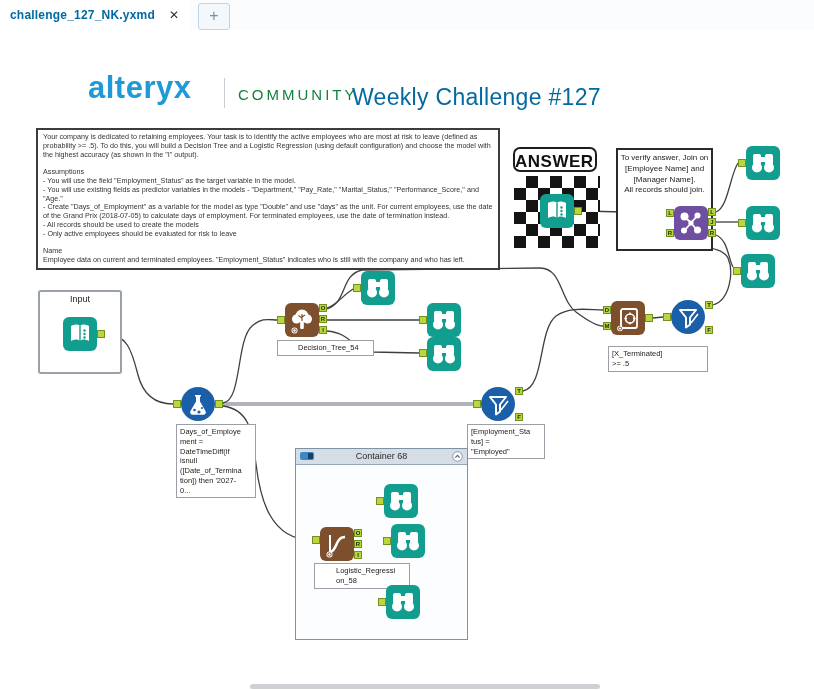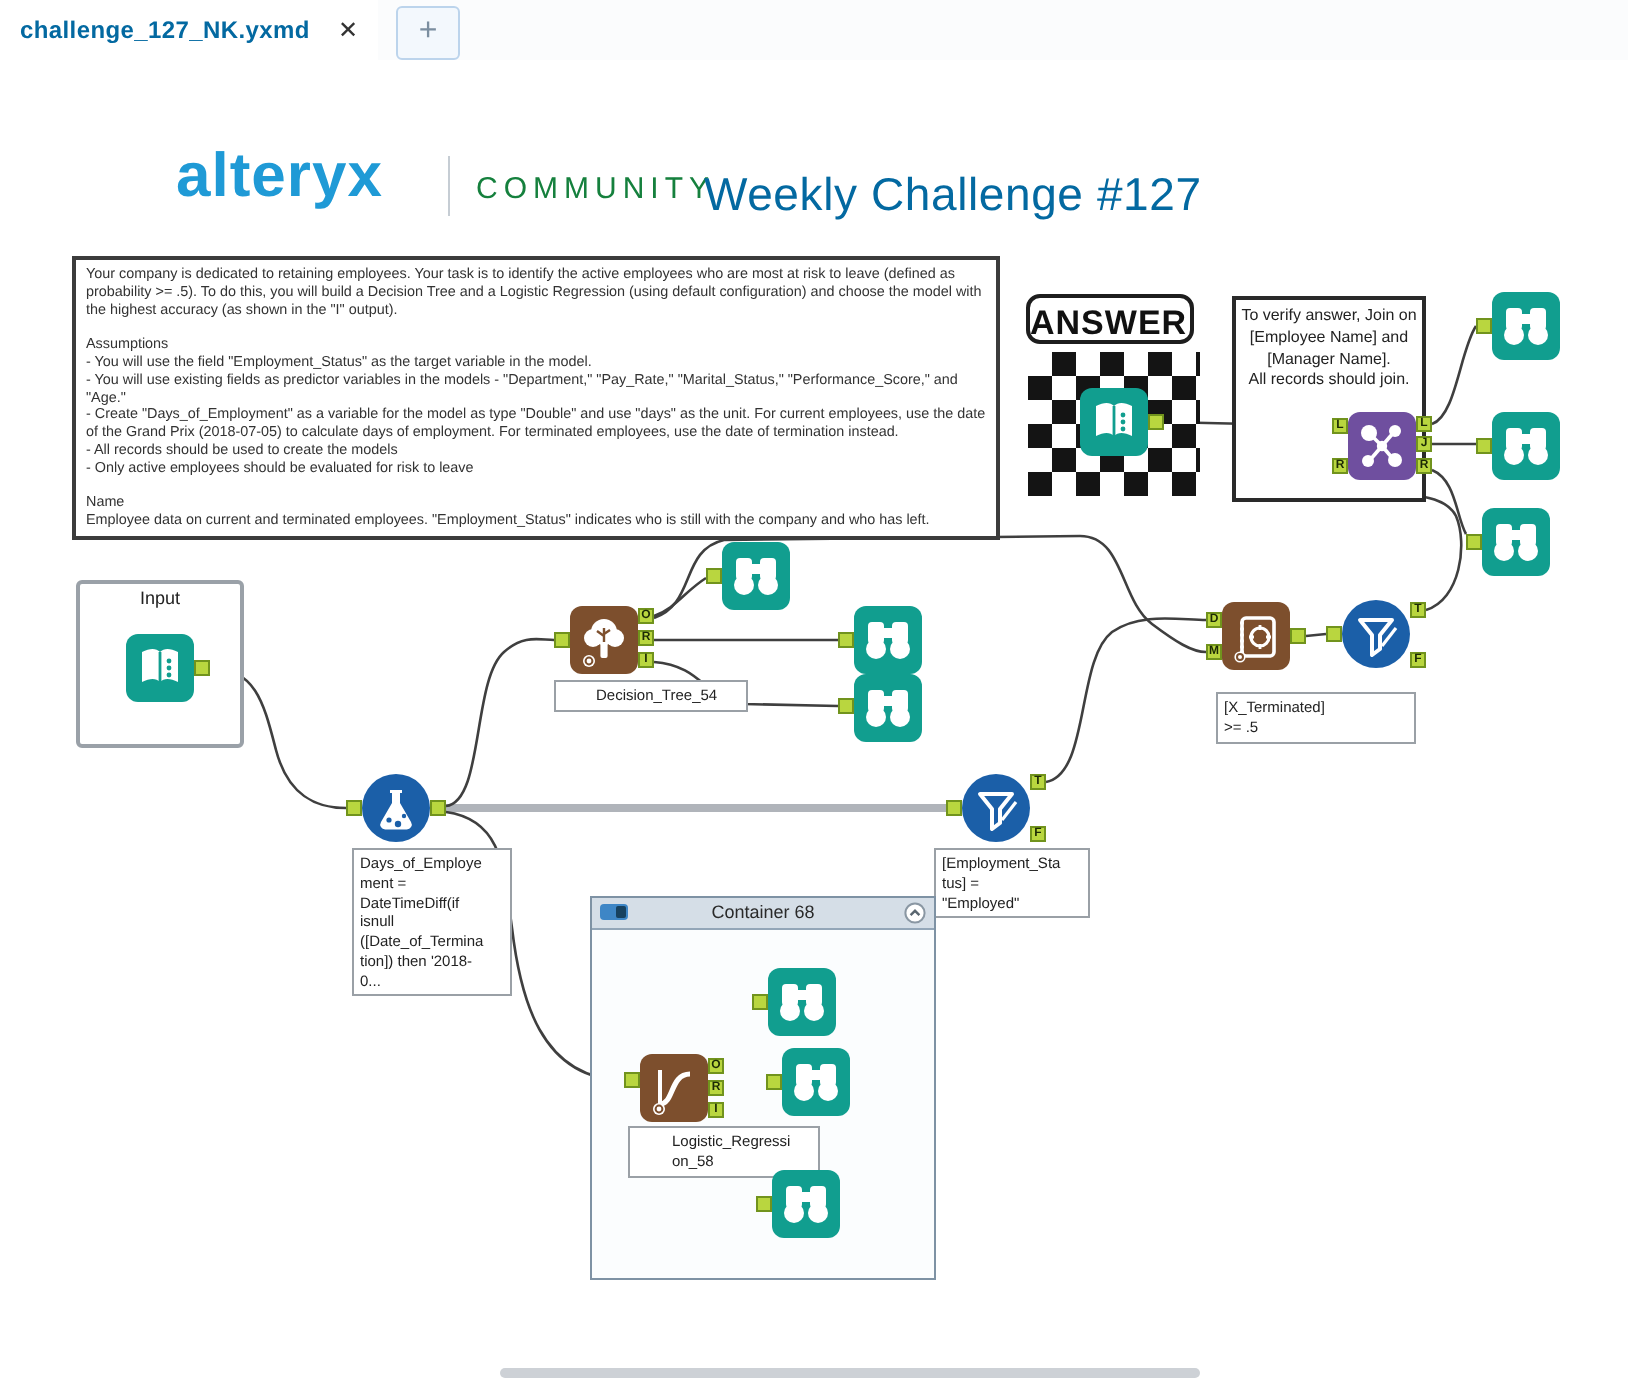--- a/index.html
+++ b/index.html
@@ -184,21 +184,21 @@
         <circle cx="18" cy="25" r="1.6" fill="#1b5fa8"></circle>
         <circle cx="21" cy="21" r="1.1" fill="#1b5fa8"></circle>
     </svg>
   </div>
   <div class="ann" style="left:176px;top:394px;width:72px;">
     <div>Days_of_Employe</div>
     <div>ment =</div>
     <div>DateTimeDiff(if</div>
     <div>isnull</div>
     <div>([Date_of_Termina</div>
-    <div>tion]) then '2018-</div>
+    <div>tion]) then '2027-</div>
     <div>0...</div>
   </div>
 
   <div class="tool brown" style="left:285px;top:273px;">
     <svg viewBox="0 0 34 34">
       <g fill="#fff">
         <circle cx="17" cy="13" r="6.5"></circle>
           <circle cx="11.5" cy="16" r="4.5"></circle>
           <circle cx="22.5" cy="16" r="4.5"></circle>
         <rect x="15.2" y="17" width="3.6" height="9" rx="1"></rect>

